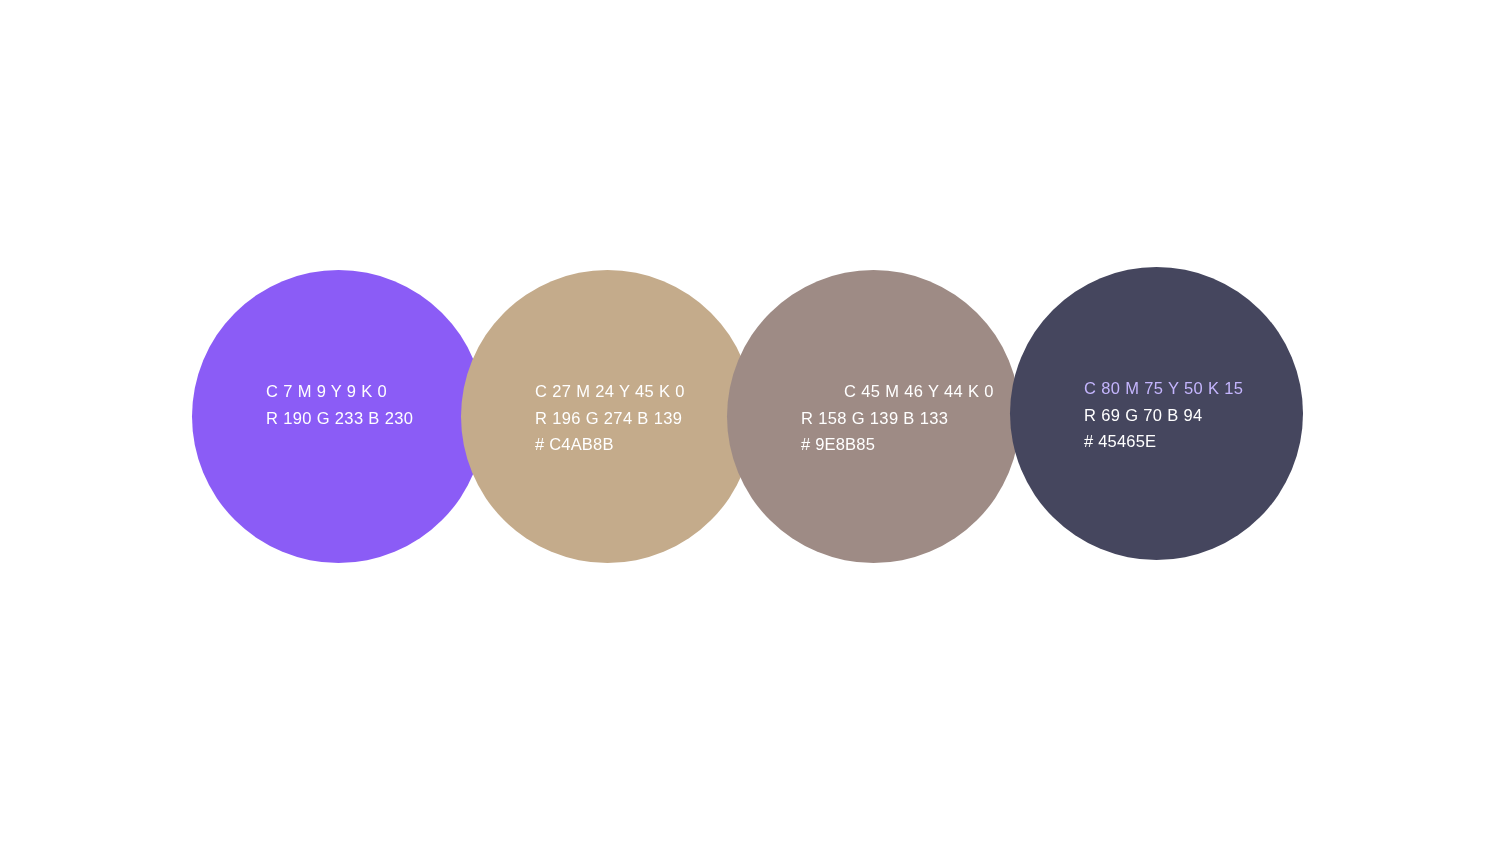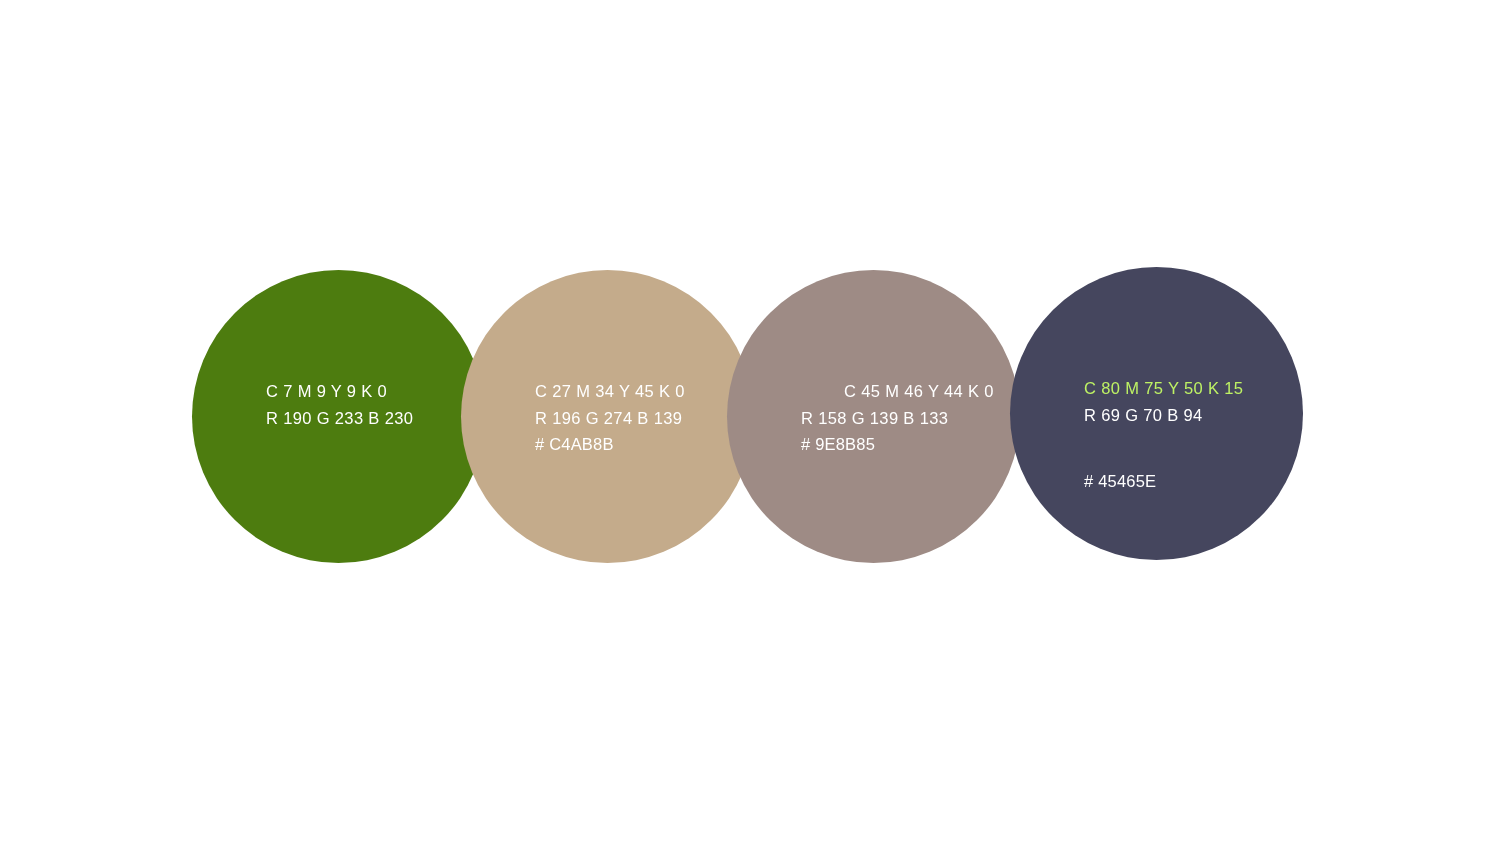--- a/index.html
+++ b/index.html
@@ -48,44 +48,44 @@
 
   .swatch-line.hex {
     letter-spacing: 0.2px;
   }
 </style>
 </head>
 <body style="background: rgb(255, 255, 255);">
 
 <div id="palette-board">
 
-  <div class="swatch" id="swatch-1" style="width: 293px; height: 293px; left: 192px; top: 270px; background: #4d7c0f; z-index: 1;">
+  <div class="swatch" id="swatch-1" style="width: 293px; height: 293px; left: 192px; top: 270px; background: #8b5cf6; z-index: 1;">
     <div class="swatch-labels">
       <span class="swatch-line cmyk" style="color: rgb(255, 255, 255);">C 7  M 9  Y 9  K 0</span>
       <span class="swatch-line rgb" style="color: rgb(255, 255, 255);">R 190  G 233  B 230</span>
     </div>
   </div>
 
   <div class="swatch" id="swatch-2" style="width: 293px; height: 293px; left: 461px; top: 270px; background: rgb(196, 171, 139); z-index: 2;">
     <div class="swatch-labels">
-      <span class="swatch-line cmyk" style="color: rgb(255, 255, 255);">C 27  M 34  Y 45  K 0</span>
+      <span class="swatch-line cmyk" style="color: rgb(255, 255, 255);">C 27  M 24  Y 45  K 0</span>
       <span class="swatch-line rgb" style="color: rgb(255, 255, 255);">R 196  G 274  B 139</span>
       <span class="swatch-line hex" style="color: rgb(255, 255, 255);"># C4AB8B</span>
     </div>
   </div>
 
   <div class="swatch" id="swatch-3" style="width: 293px; height: 293px; left: 727px; top: 270px; background: rgb(158, 139, 133); z-index: 3;">
     <div class="swatch-labels">
       <span class="swatch-line cmyk" style="color: rgb(255, 255, 255); margin-left: 43px;">C 45  M 46  Y 44  K 0</span>
       <span class="swatch-line rgb" style="color: rgb(255, 255, 255);">R 158  G 139  B 133</span>
       <span class="swatch-line hex" style="color: rgb(255, 255, 255);"># 9E8B85</span>
     </div>
   </div>
 
   <div class="swatch" id="swatch-4" style="width: 293px; height: 293px; left: 1010px; top: 267px; background: rgb(69, 70, 94); z-index: 4;">
     <div class="swatch-labels">
-      <span class="swatch-line cmyk" style="color: #bef264;">C 80  M 75  Y 50  K 15</span>
+      <span class="swatch-line cmyk" style="color: #c4b5fd;">C 80  M 75  Y 50  K 15</span>
       <span class="swatch-line rgb" style="color: #ffffff;">R 69  G 70  B 94</span>
-      <span class="swatch-line hex" style="color: rgb(255, 255, 255); margin-top: 40px;"># 45465E</span>
+      <span class="swatch-line hex" style="color: rgb(255, 255, 255);"># 45465E</span>
     </div>
   </div>
 
 </div>
 
 </body></html>

